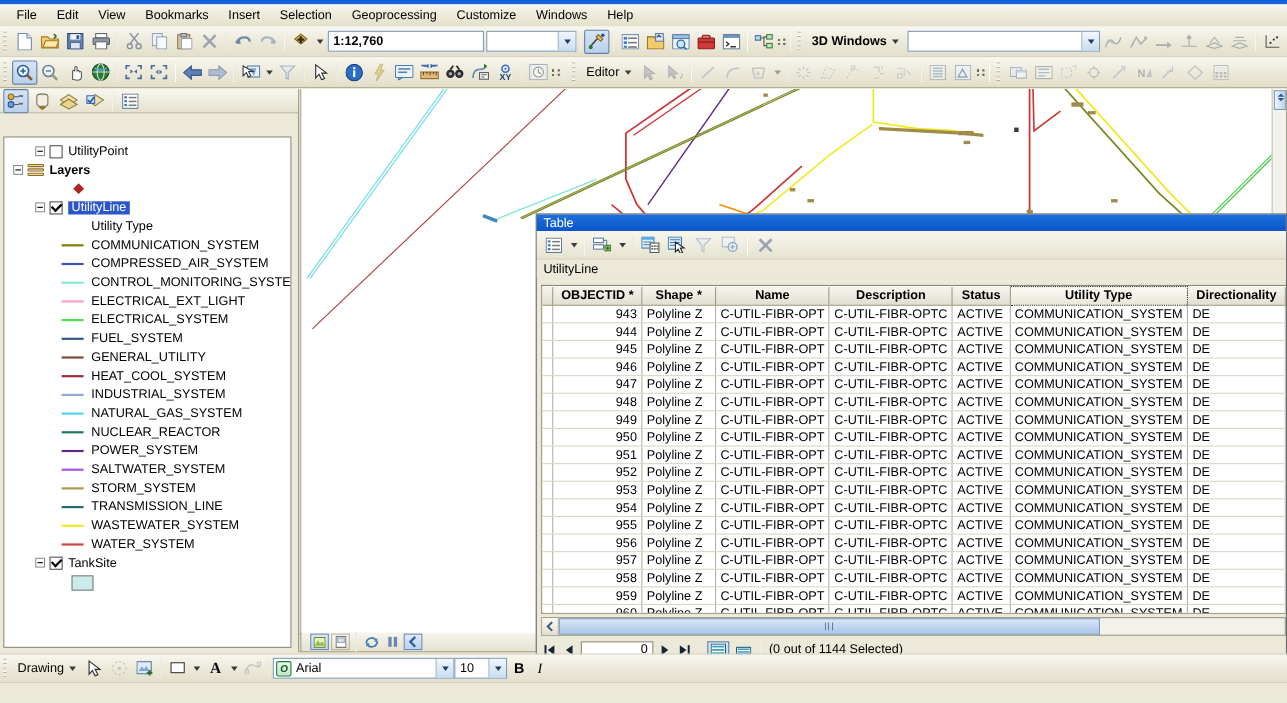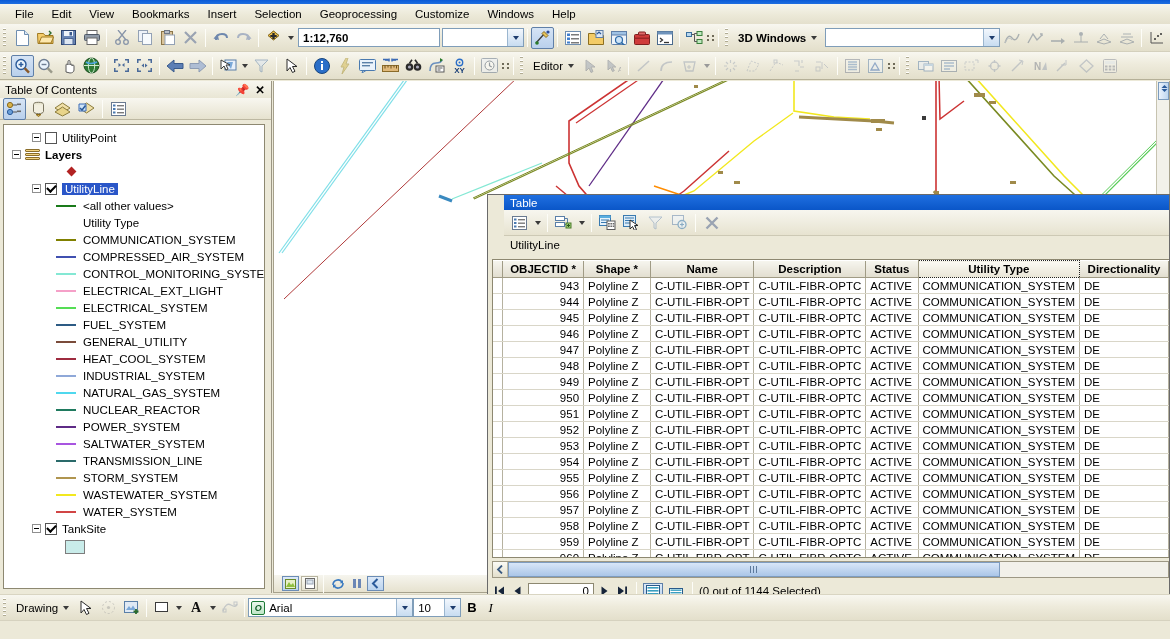--- a/index.html
+++ b/index.html
@@ -142,21 +142,21 @@
     border-left:1px solid #a6a18c; border-bottom:1px solid #a6a18c;
     display:flex; align-items:center; padding-left:8px; gap:2px;
   }
   .navbtn{width:17px;height:15px;border:1px solid #b8b4a0;background:linear-gradient(to bottom,#fdfdf8,#e7e3d0);display:flex;align-items:center;justify-content:center;flex:none;}
   .navbtn.sel{border-color:#6b8cb5;background:linear-gradient(to bottom,#dce9f8,#bcd4ee);}
   .navbtn.plain{border-color:transparent;background:transparent;}
 
   
   #tablewin {
     position:absolute; left:487px; top:194px; width:683px; height:421px;
-    background:#ece9d8; border:1px solid #6a6a6a;padding-left:16px;
+    background:#ece9d8; border:1px solid #6a6a6a;
   }
   .tw-title{
     height:15px; background:linear-gradient(to bottom,#1f6fe0,#0a56c8);
     color:#fff; font-size:11.5px; display:flex; align-items:center; padding-left:6px;
   }
   .tw-toolbar{
     height:26px; background:linear-gradient(to bottom,#f7f6ef,#e7e3d0);
     display:flex; align-items:center; padding-left:4px; gap:1px;
     border-bottom:1px solid #cdc9b5;
   }
@@ -794,27 +794,20 @@
             <rect x="9.5" y="6.5" width="2.5" height="2"></rect>
             <rect x="2" y="9.5" width="2.5" height="2"></rect>
             <rect x="5.8" y="9.5" width="2.5" height="2"></rect>
             <rect x="9.5" y="9.5" width="2.5" height="2"></rect>
           </g>
         </svg>
     </div>
   </div>
 
   <div id="toc">
-    <div class="toc-title">
-      <span>Table Of Contents</span>
-      <span class="sp">
-        <span style="font-weight:bold;">📌</span>
-        <span style="font-weight:bold;">✕</span>
-      </span>
-    </div>
     <div class="toc-toolbar">
       <div class="tbtn active">
         <svg width="17" height="16" viewBox="0 0 17 16">
             <circle cx="4" cy="4" r="2.6" fill="#d8b24a" stroke="#8a6b1e"></circle>
             <circle cx="4" cy="11" r="2.6" fill="#6a9fd8" stroke="#2a5a9a"></circle>
             <path d="M7 4h4M7 11h4" stroke="#555"></path>
             <rect x="11" y="2.5" width="4" height="1.6" fill="#6a6a6a"></rect>
             <rect x="11" y="9.5" width="4" height="1.6" fill="#6a6a6a"></rect>
           </svg>
       </div>
@@ -873,24 +866,20 @@
         <span class="swatch-pt"></span>
       </div>
 
       <div class="tnode" style="padding-left:24px">
         <span class="expander"></span>
         <span class="cb on"></span>
         <span class="sel-lbl">UtilityLine</span>
       </div>
 
       <div id="legend-host">
-          <div class="tnode" style="padding-left: 48px;">
-            <span class="swatch-line" style="border-top-color: rgb(26, 122, 26);"></span>
-            <span>&lt;all other values&gt;</span>
-          </div>
           <div class="tnode" style="padding-left: 75px;">
             <span>Utility Type</span>
           </div>
           <div class="tnode" style="padding-left: 48px;">
             <span class="swatch-line" style="border-top-color: rgb(128, 128, 0);"></span>
             <span>COMMUNICATION_SYSTEM</span>
           </div>
           <div class="tnode" style="padding-left: 48px;">
             <span class="swatch-line" style="border-top-color: rgb(64, 80, 176);"></span>
             <span>COMPRESSED_AIR_SYSTEM</span>
@@ -933,26 +922,26 @@
           </div>
           <div class="tnode" style="padding-left: 48px;">
             <span class="swatch-line" style="border-top-color: rgb(94, 43, 134);"></span>
             <span>POWER_SYSTEM</span>
           </div>
           <div class="tnode" style="padding-left: 48px;">
             <span class="swatch-line" style="border-top-color: rgb(168, 85, 224);"></span>
             <span>SALTWATER_SYSTEM</span>
           </div>
           <div class="tnode" style="padding-left: 48px;">
+            <span class="swatch-line" style="border-top-color: rgb(176, 149, 79);"></span>
+            <span>STORM_SYSTEM</span>
+          </div>
+          <div class="tnode" style="padding-left: 48px;">
             <span class="swatch-line" style="border-top-color: rgb(42, 106, 106);"></span>
             <span>TRANSMISSION_LINE</span>
-          </div>
-          <div class="tnode" style="padding-left: 48px;">
-            <span class="swatch-line" style="border-top-color: rgb(176, 149, 79);"></span>
-            <span>STORM_SYSTEM</span>
           </div>
           <div class="tnode" style="padding-left: 48px;">
             <span class="swatch-line" style="border-top-color: rgb(242, 232, 31);"></span>
             <span>WASTEWATER_SYSTEM</span>
           </div>
           <div class="tnode" style="padding-left: 48px;">
             <span class="swatch-line" style="border-top-color: rgb(209, 69, 69);"></span>
             <span>WATER_SYSTEM</span>
           </div>
         </div>

